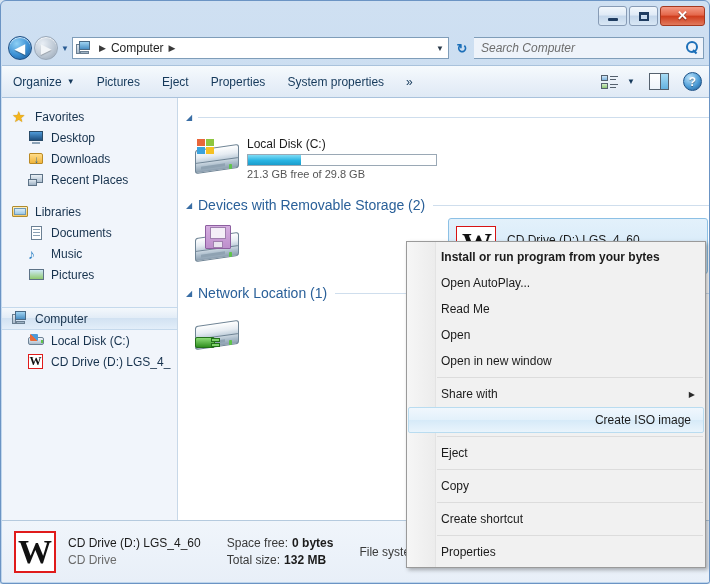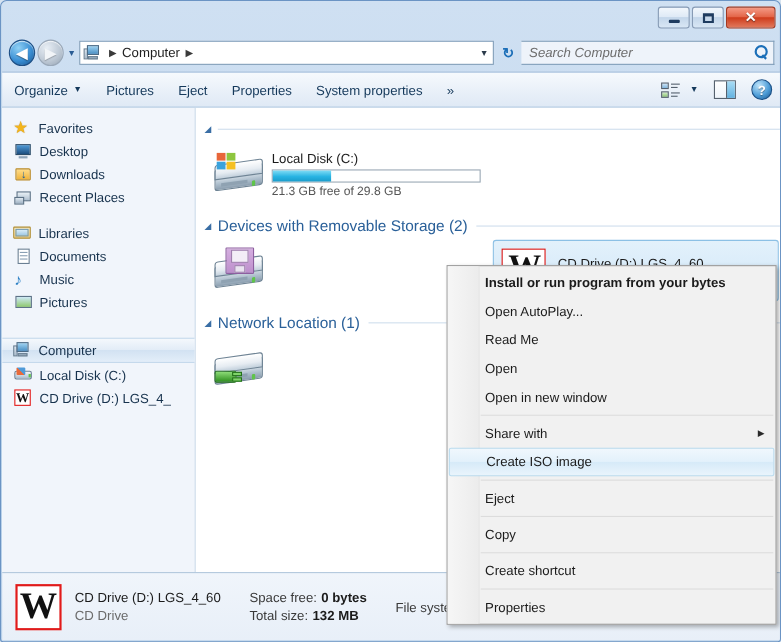--- a/index.html
+++ b/index.html
@@ -211,21 +211,21 @@
     background: #f1f5fb;
     border-right: 1px solid #c8d8e8;
     padding-top: 8px;
     overflow: hidden;
     position: relative;
   }
   .navitem {
     height: 21px; display: flex; align-items: center;
     padding-left: 10px; color: #17324d; font-size: 12px; white-space: nowrap;
   }
-  .navitem.child { padding-left: 11px; }
+  .navitem.child { padding-left: 26px; }
   .navitem.selected {
     background: linear-gradient(to bottom, #f4f8fc 0%, #e2ecf7 48%, #d2e2f2 50%, #e3eef9 100%);
     border-top: 1px solid #c5d9ec;
     border-bottom: 1px solid #c5d9ec;
     height: 23px;
   }
   .navgap { height: 11px; }
   .navicon { width: 17px; height: 16px; margin-right: 6px; flex: 0 0 auto; position: relative; }
 
   
@@ -407,20 +407,21 @@
     z-index: 2;
   }
   .ctxitem.bold { font-weight: bold; }
   .ctxitem.hover {
     background: linear-gradient(to bottom, #f0f7fd 0%, #e3f1fb 48%, #d6eaf8 50%, #e9f4fc 100%);
     border: 1px solid #b9dcf0;
     border-radius: 2px;
     margin: 0 1px;
     padding-left: 33px;
     height: 26px;
+    justify-content: flex-end;
   }
   .ctxsub {
     position: absolute; right: 10px; top: 50%; transform: translateY(-50%);
     font-size: 8px; color: #2a2a2a;
   }
   .ctxsep {
     height: 1px; margin: 3px 2px 3px 30px;
     background: #dcdcdc; position: relative; z-index: 2;
   }
 

